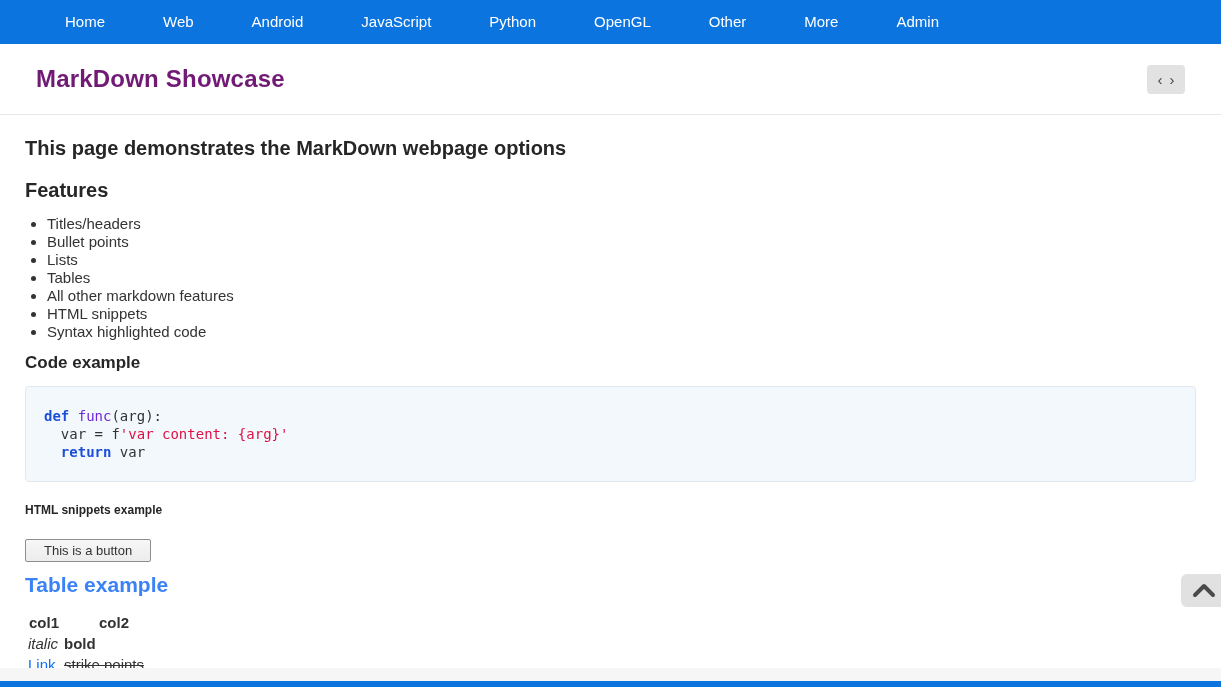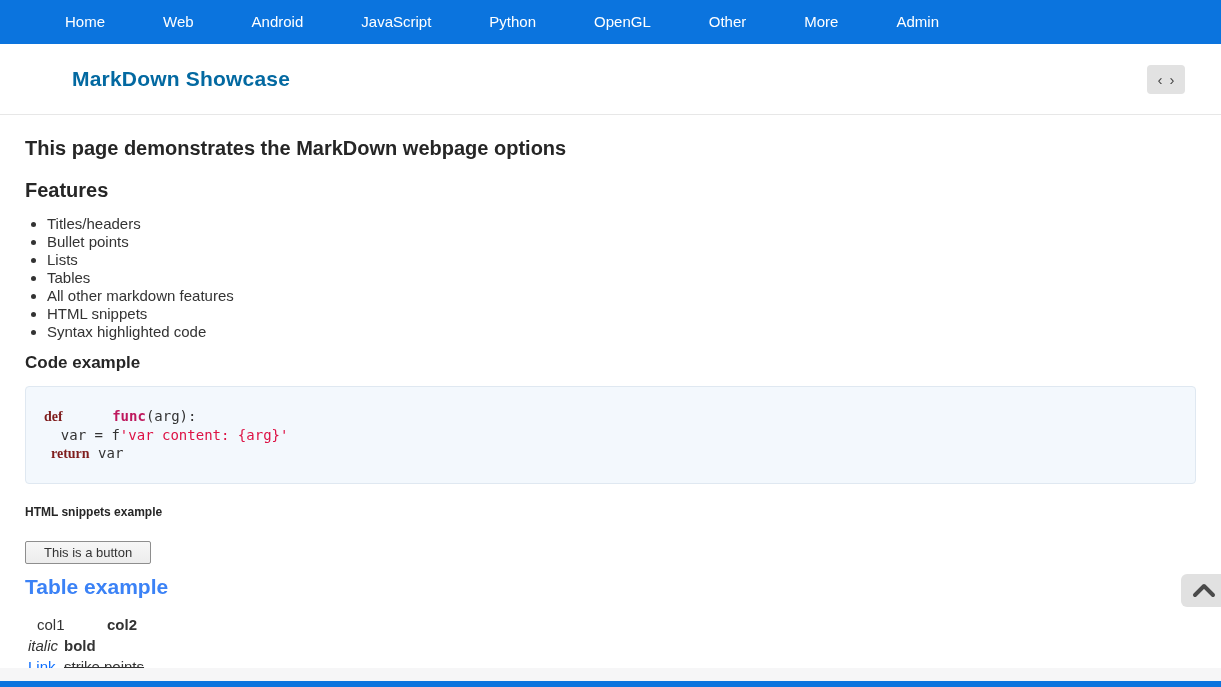--- a/index.html
+++ b/index.html
@@ -25,23 +25,22 @@
 
   
   .page-header {
     height: 71px; background: #fff;
     border-bottom: 1px solid #e7e7e7;
     position: relative;
     padding-left: 36px;
     display: flex; align-items: center;
   }
   .page-title {
-    font-size: 21px; font-weight: bold; color: #0369a1;
+    font-size: 24px; font-weight: bold; color: #701a75;
     letter-spacing: 0.2px;
-    margin-left: 36px;
   }
   .pager {
     position: absolute; right: 36px; top: 21px;
     width: 38px; height: 29px;
     background: #e2e2e2; border-radius: 4px;
     display: flex; align-items: center; justify-content: center;
     gap: 7px; cursor: pointer;
     color: #444; font-size: 15px; user-select: none;
   }
   .pager span { line-height: 1; }
@@ -67,39 +66,39 @@
     background: #f3f8fd;
     border: 1px solid #dfe8f1;
     border-radius: 4px;
     padding: 20px 18px;
   }
   .codeblock .cline {
     font-family: "DejaVu Sans Mono", monospace;
     font-size: 14px; line-height: 18px;
     white-space: pre; color: #333;
   }
-  .tok-kw { font-weight: bold; color: #7f1d1d; white-space: pre; font-family: Liberation Serif, serif; }
-  .tok-fn { font-weight: bold; color: #be185d; white-space: pre; margin-left: 46px; }
+  .tok-kw { font-weight: bold; color: #1d4ed8; white-space: pre; }
+  .tok-fn { font-weight: normal; color: #6d28d9; white-space: pre; }
   .tok-str { color: #dd1144; white-space: pre; }
   .tok-plain { color: #333; white-space: pre; }
 
   
   .demo-button {
     display: block; margin-top: 19px;
     font-family: "Liberation Sans", sans-serif;
     font-size: 13px; color: #333;
     background: linear-gradient(#f7f7f7, #ececec);
     border: 1px solid #8e8e8e; border-radius: 2px;
     padding: 3px 18px; cursor: pointer;
   }
 
   
   .mdtable { margin-top: 17px; }
   .trow { font-size: 15px; line-height: 21px; color: #333; }
-  .trow .c1h { display: inline-block; width: 70px; margin-left: 12px; font-weight: normal; }
+  .trow .c1h { display: inline-block; width: 70px; margin-left: 4px; font-weight: bold; }
   .trow .c2h { font-weight: bold; }
   .trow .c1 { display: inline-block; width: 36px; margin-left: 3px; }
   .cell-italic { font-style: italic; }
   .cell-bold { font-weight: bold; }
   .cell-link { color: #0d6efd; text-decoration: underline; cursor: pointer; }
   .cell-strike { text-decoration: line-through; }
 
   
   .scroll-top {
     position: absolute; right: -6px; bottom: 80px;

